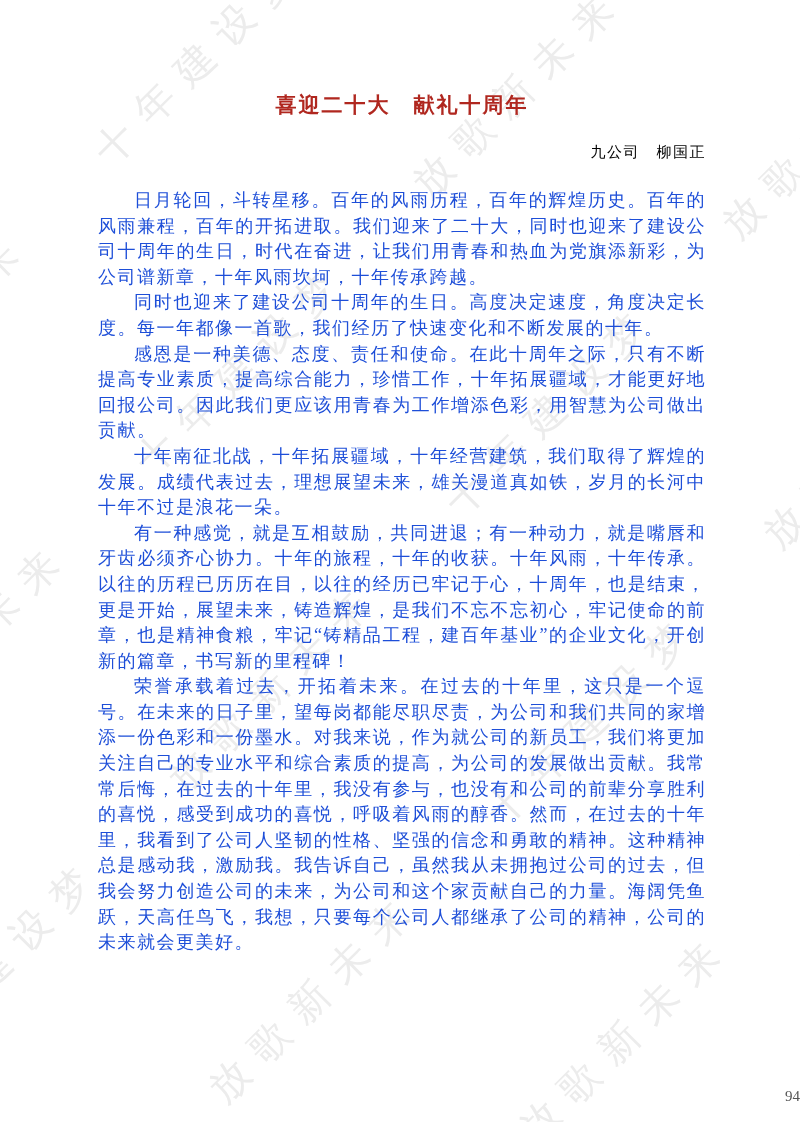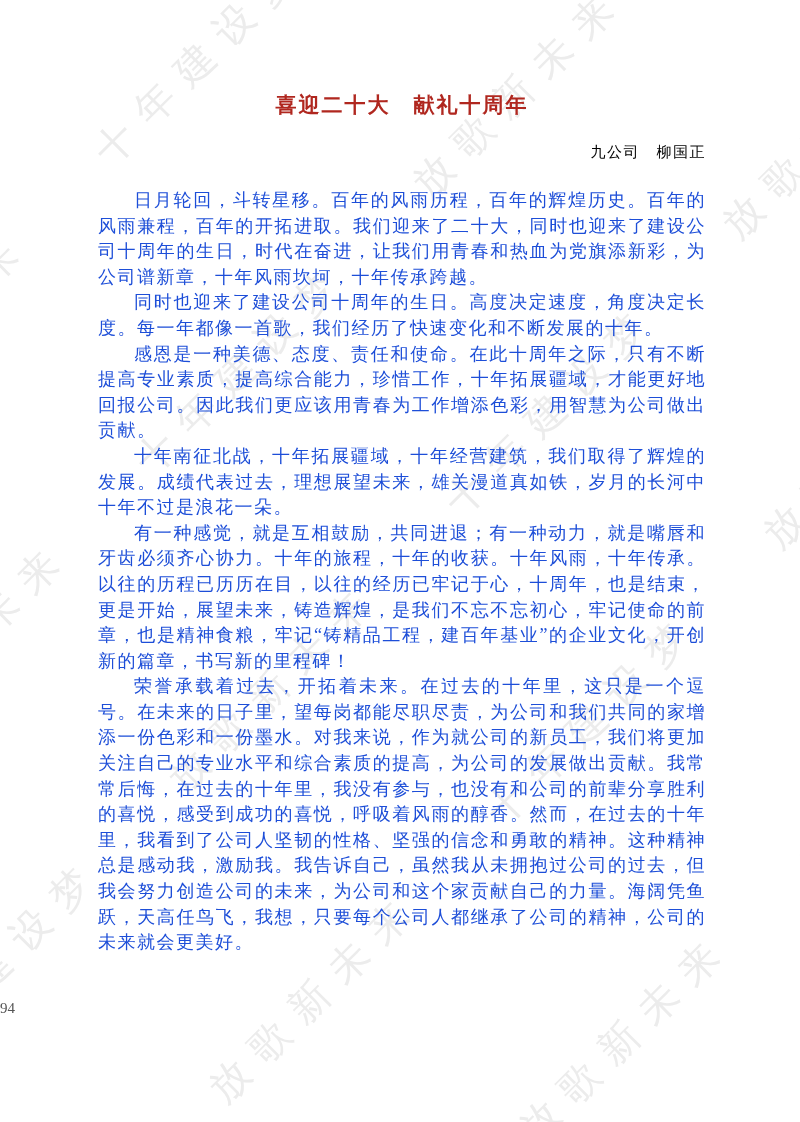--- a/index.html
+++ b/index.html
@@ -74,22 +74,22 @@
     letter-spacing: 1.5px;
   }
   .para {
     margin: 0;
     text-indent: 2em;
   }
   .page-number {
     position: absolute;
     left: 0;
     right: 0;
-    top: 1000px;
-    text-align: left;
+    top: 1088px;
+    text-align: right;
     font-size: 15px;
     color: #555555;
     z-index: 1;
   }
 </style>
 </head>
 <body>
 
 <div class="page">
 

